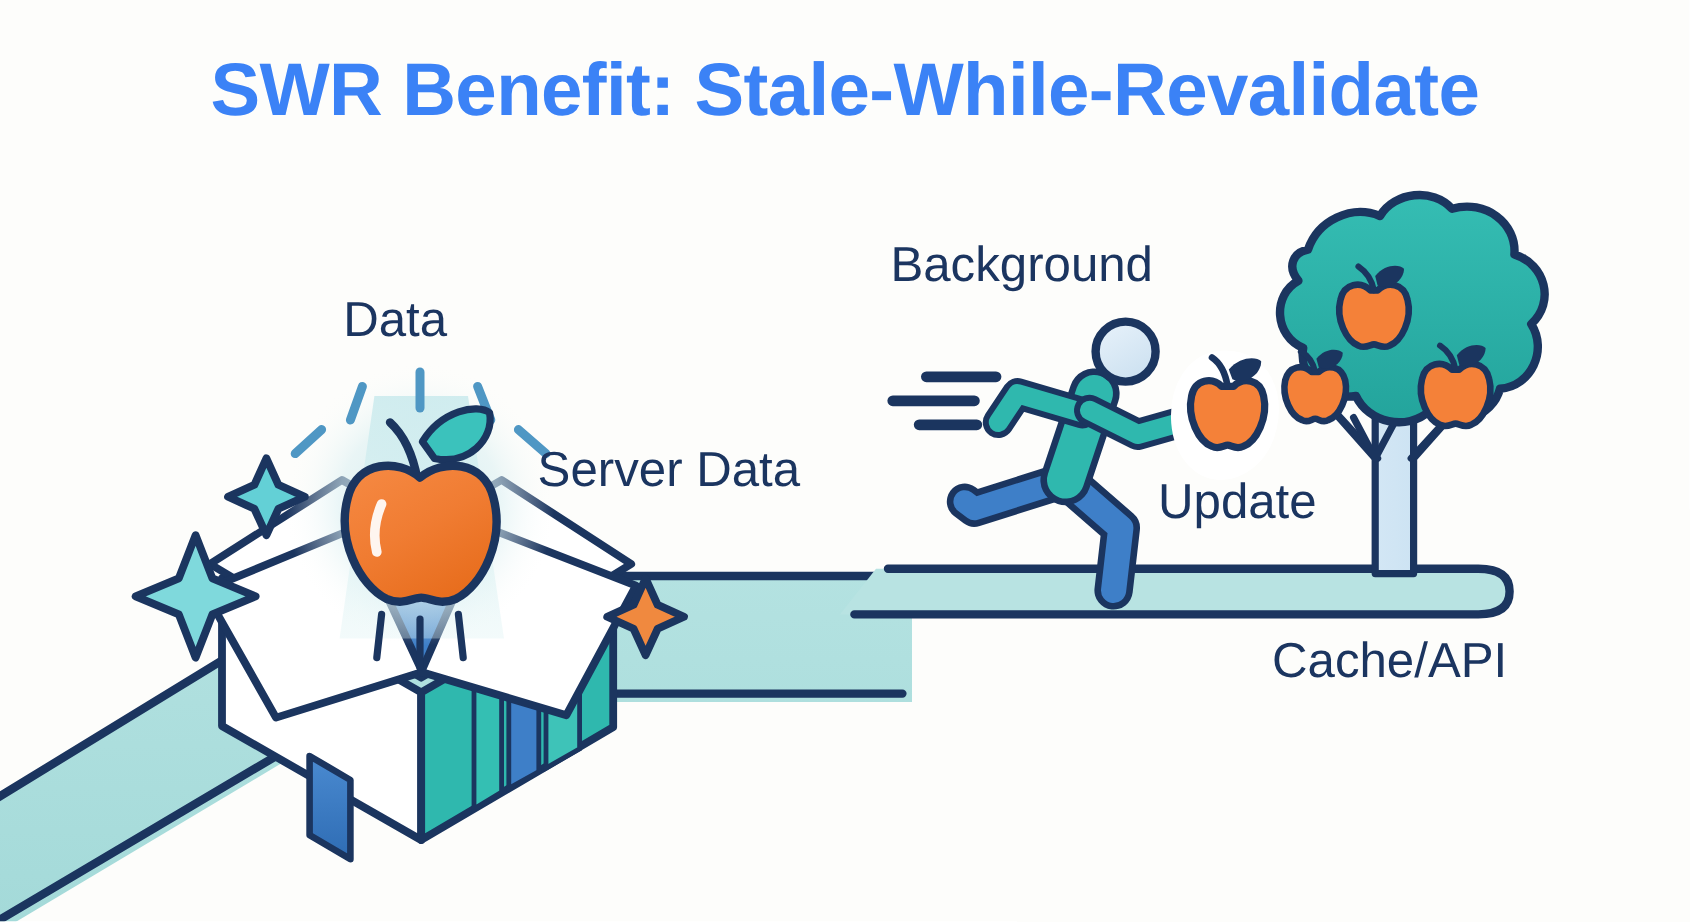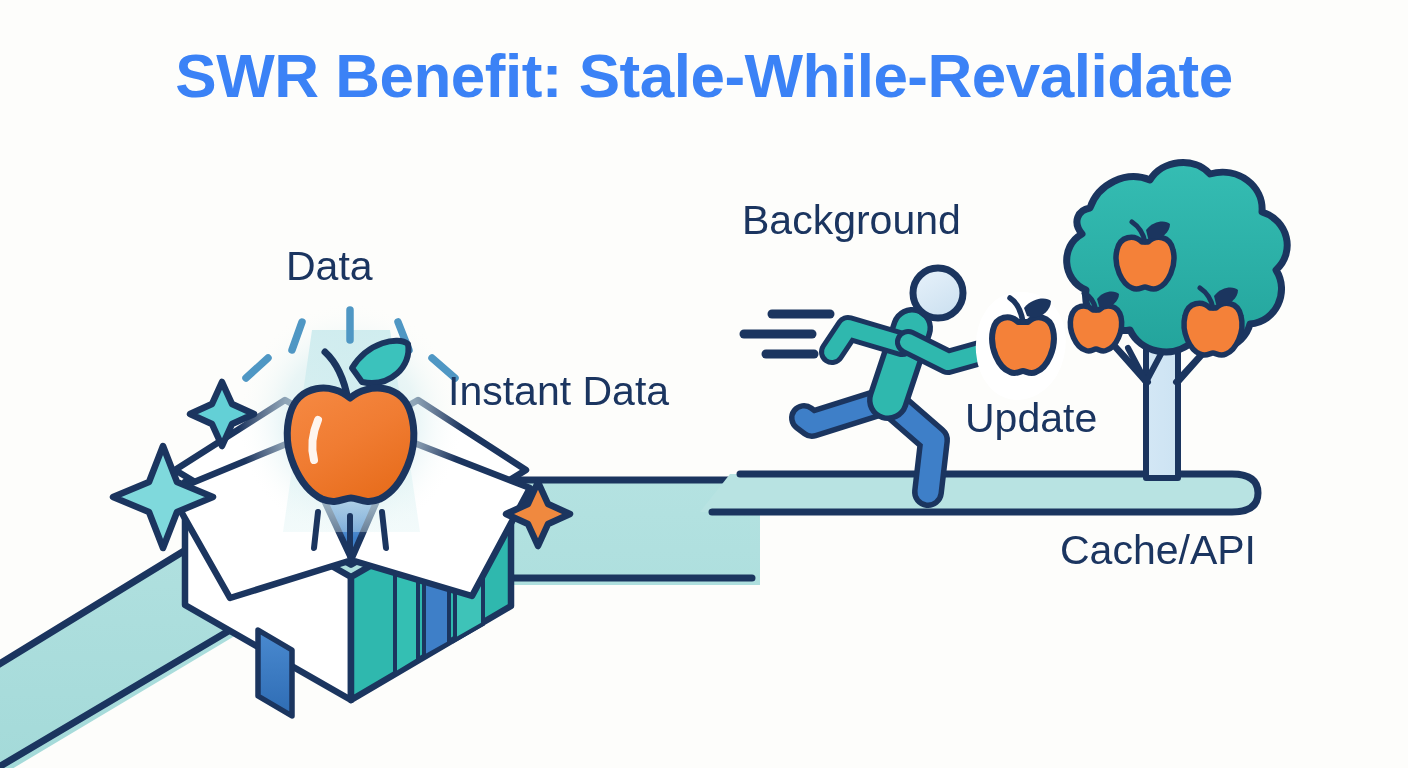--- a/index.html
+++ b/index.html
@@ -270,21 +270,21 @@
       <path d="M 1023 322 C 1021 310 1016 302 1010 298" fill="none" stroke="#1B355F" stroke-width="5.5" stroke-linecap="round"></path>
       <path d="M 1024 308 C 1033 297 1047 297 1051 301 C 1051 312 1038 321 1027 316 Z" fill="#1B355F"></path>
     </g>
 
   </svg>
 
   <div class="txt" id="title">SWR Benefit: Stale-While-Revalidate</div>
 
   <div class="txt" id="lbl-cache">Data</div>
 
-  <div class="txt" id="lbl-instant">Instant Data</div>
+  <div class="txt" id="lbl-instant">Server Data</div>
 
   <div class="txt" id="lbl-background">Background</div>
 
   <div class="txt" id="lbl-update">Update</div>
 
   <div class="txt" id="lbl-server">Cache/API</div>
 
 </div>
 
 </body></html>

